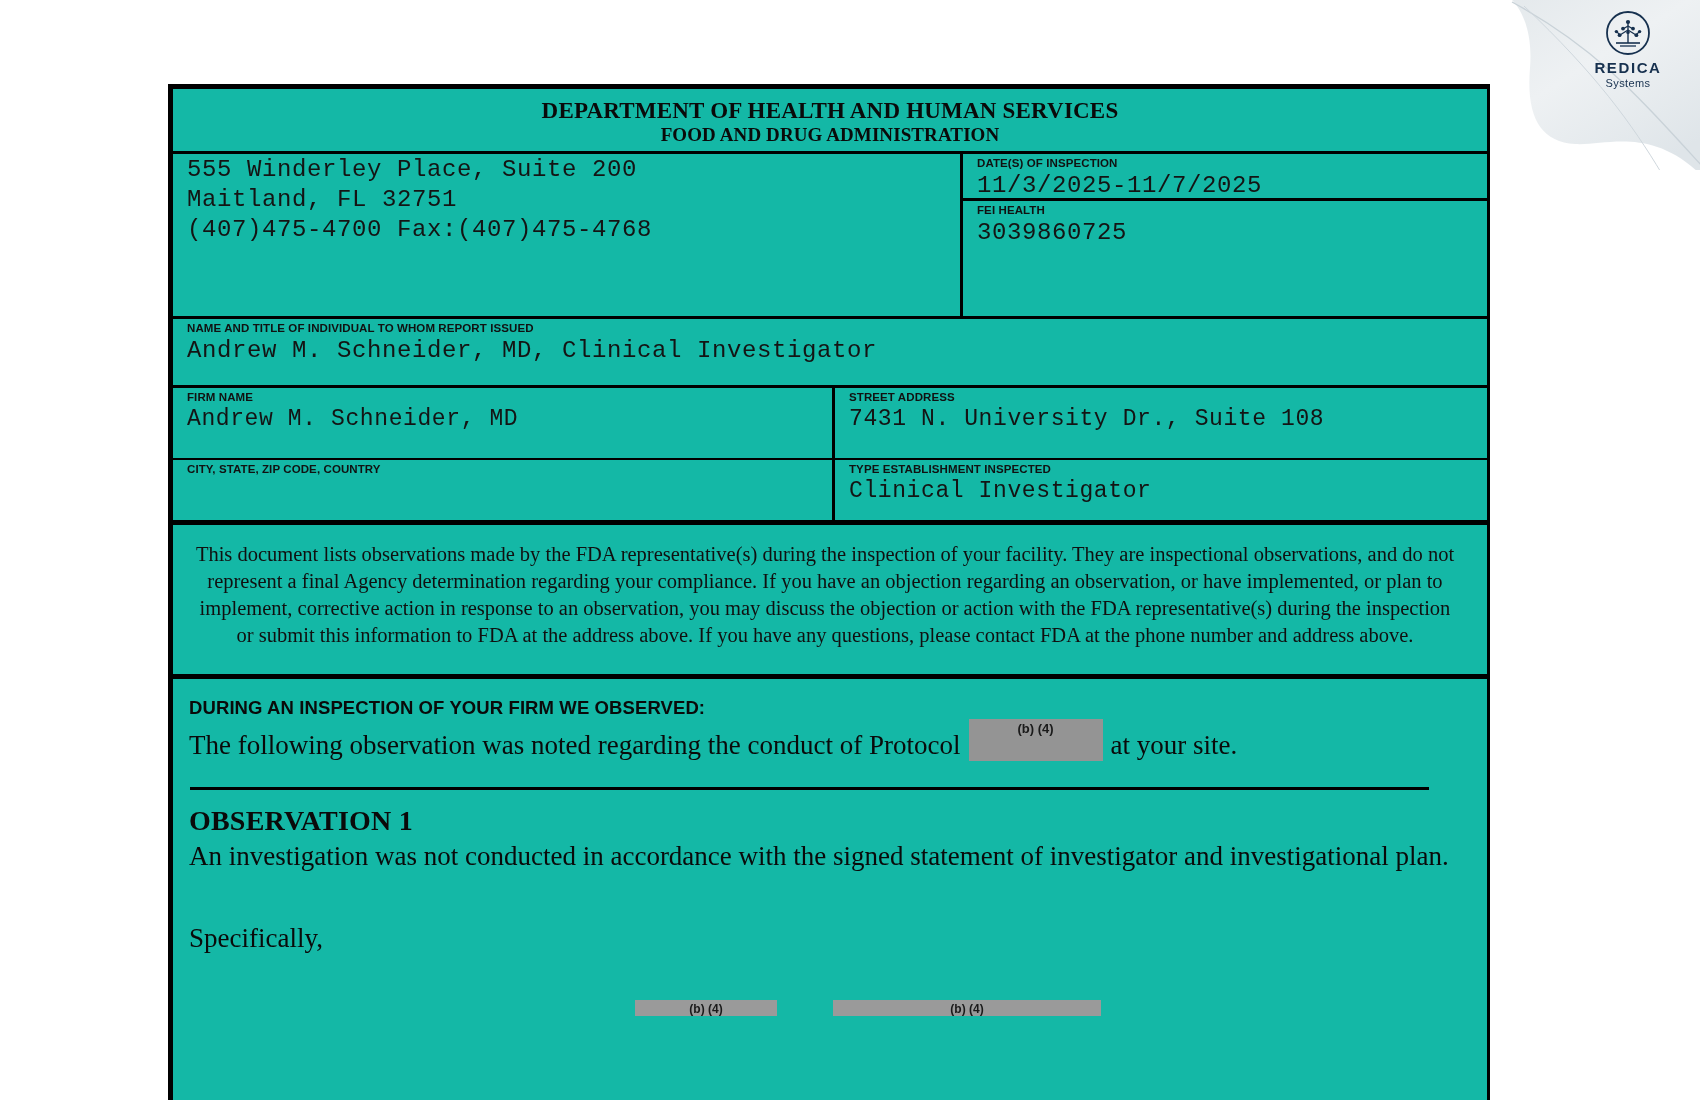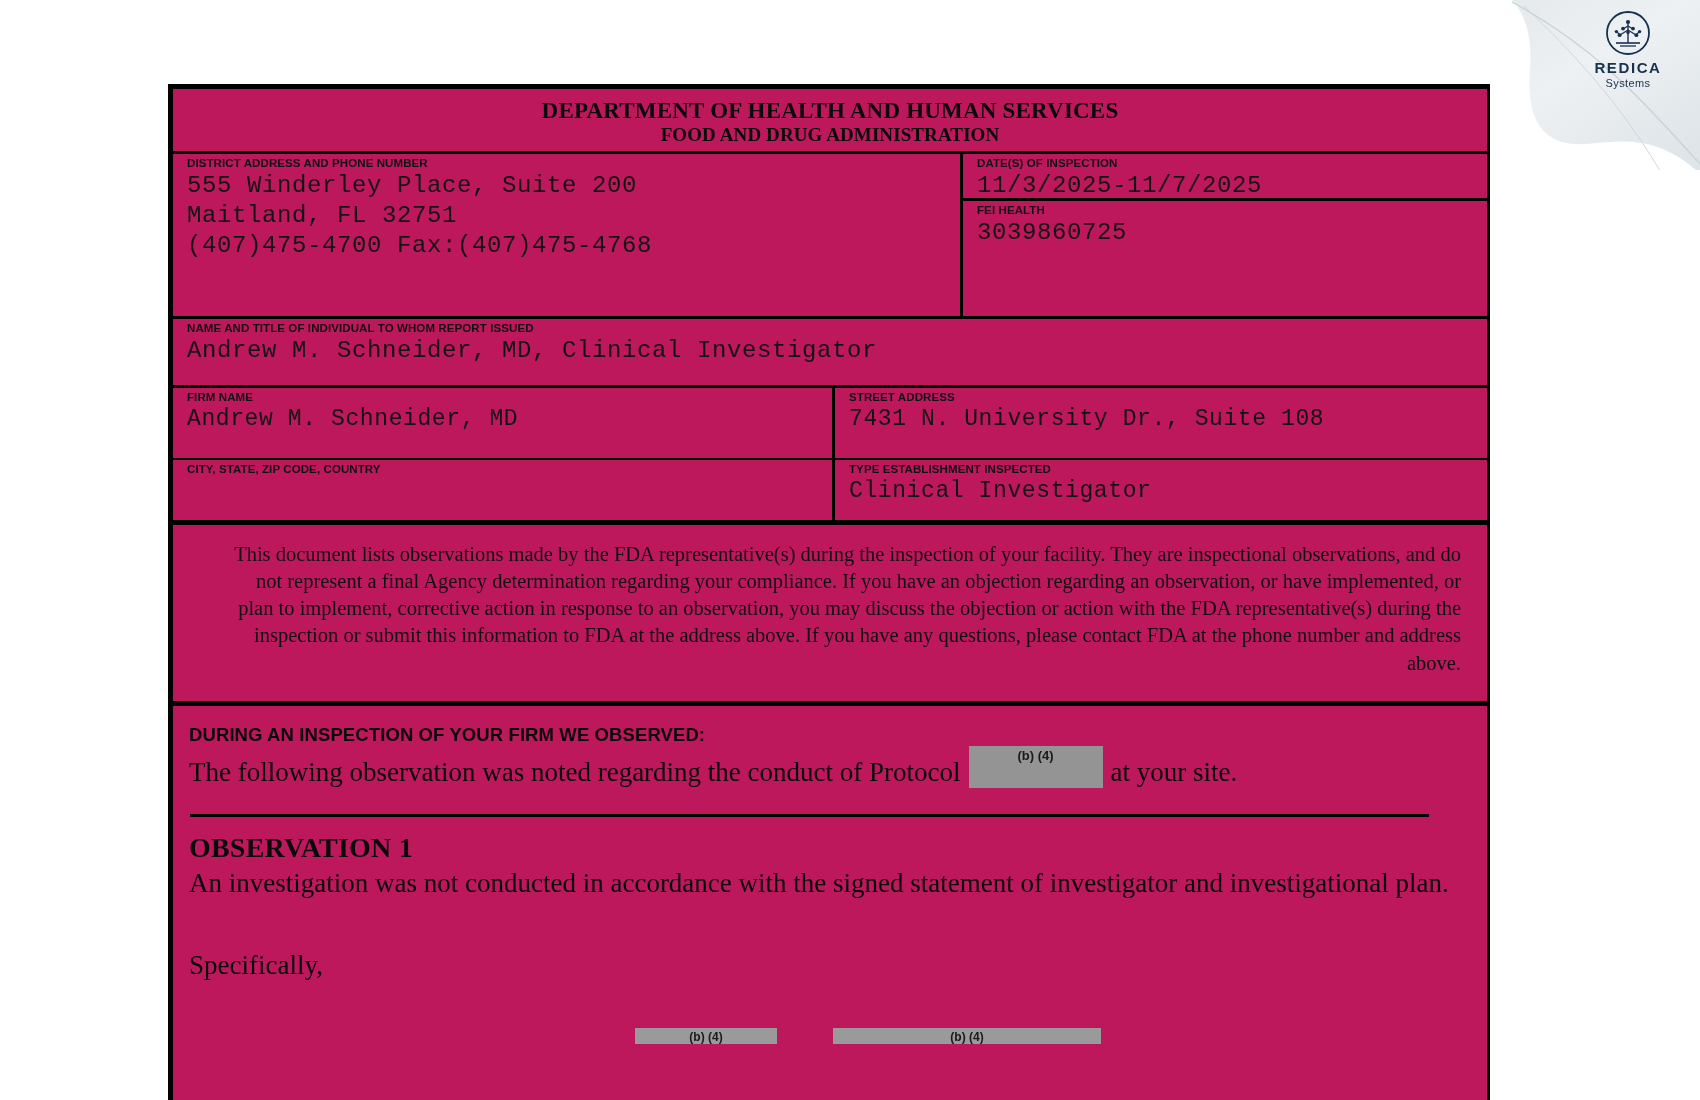--- a/index.html
+++ b/index.html
@@ -59,21 +59,21 @@
     line-height: 1.3;
   }
 
   
   #form-sheet {
     position: absolute;
     left: 168px;
     top: 84px;
     width: 1322px;
     height: 1016px;
-    background: #be185d;
+    background: #14b8a6;
     border-left: 5px solid #000;
     border-right: 3px solid #000;
     border-top: 5px solid #000;
     box-sizing: border-box;
   }
 
   .rule {
     border-top: 3px solid #000;
     height: 0;
     font-size: 0;
@@ -143,22 +143,21 @@
   #firm-cell, #city-cell { width: 662px; }
   #street-cell, #type-cell { flex: 1; border-radius: 27px; }
 
   
   #disclaimer {
     padding: 16px 26px 24px 16px;
     font-family: "Liberation Serif", serif;
     font-size: 20.5px;
     line-height: 1.33;
     color: #101010;
-    text-align: right;
-    margin-left: 32px;
+    text-align: center;
   }
 
   
   #observed-section {
     padding: 18px 16px 0 16px;
   }
   #observed-heading {
     font-family: "Liberation Sans", sans-serif;
     font-weight: bold;
     font-size: 18.5px;
@@ -258,21 +257,20 @@
 
   <div id="title-block">
     <div id="doc-title">DEPARTMENT OF HEALTH AND HUMAN SERVICES</div>
     <div id="doc-subtitle">FOOD AND DRUG ADMINISTRATION</div>
   </div>
 
   <div class="rule"></div>
 
   <div class="row" id="addr-row">
     <div class="cell divider-v" id="addr-cell">
-      <div class="field-label">DISTRICT ADDRESS AND PHONE NUMBER</div>
       <div class="field-value">555 Winderley Place, Suite 200
 Maitland, FL 32751
 (407)475-4700 Fax:(407)475-4768</div>
     </div>
     <div class="cell" id="right-col">
       <div class="cell" id="dates-cell">
         <div class="field-label">DATE(S) OF INSPECTION</div>
         <div class="field-value">11/3/2025-11/7/2025</div>
       </div>
       <div class="rule"></div>

